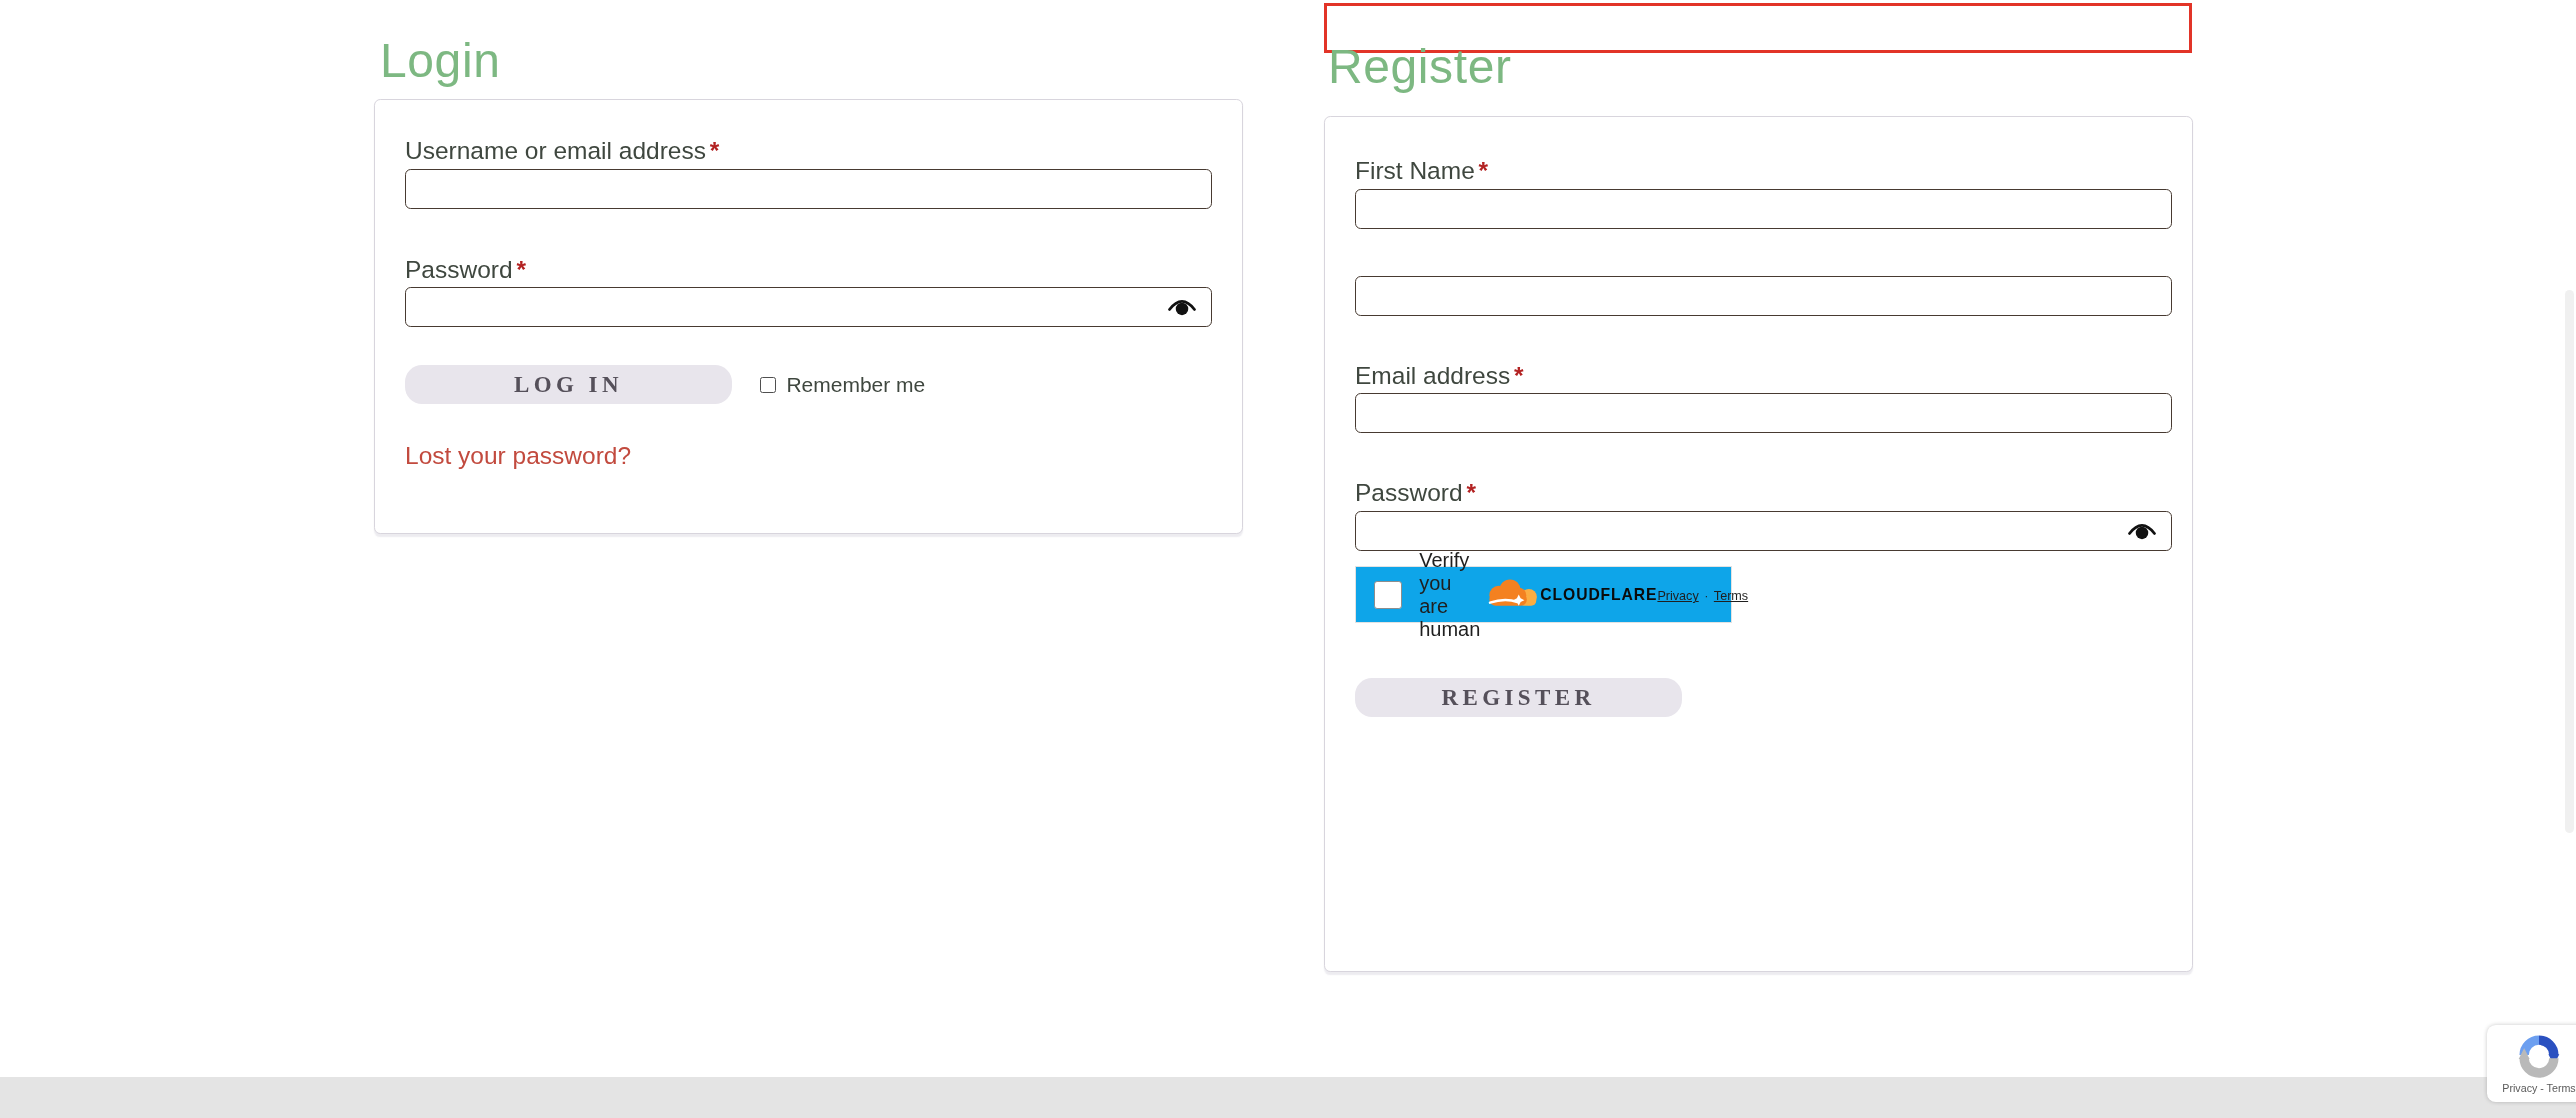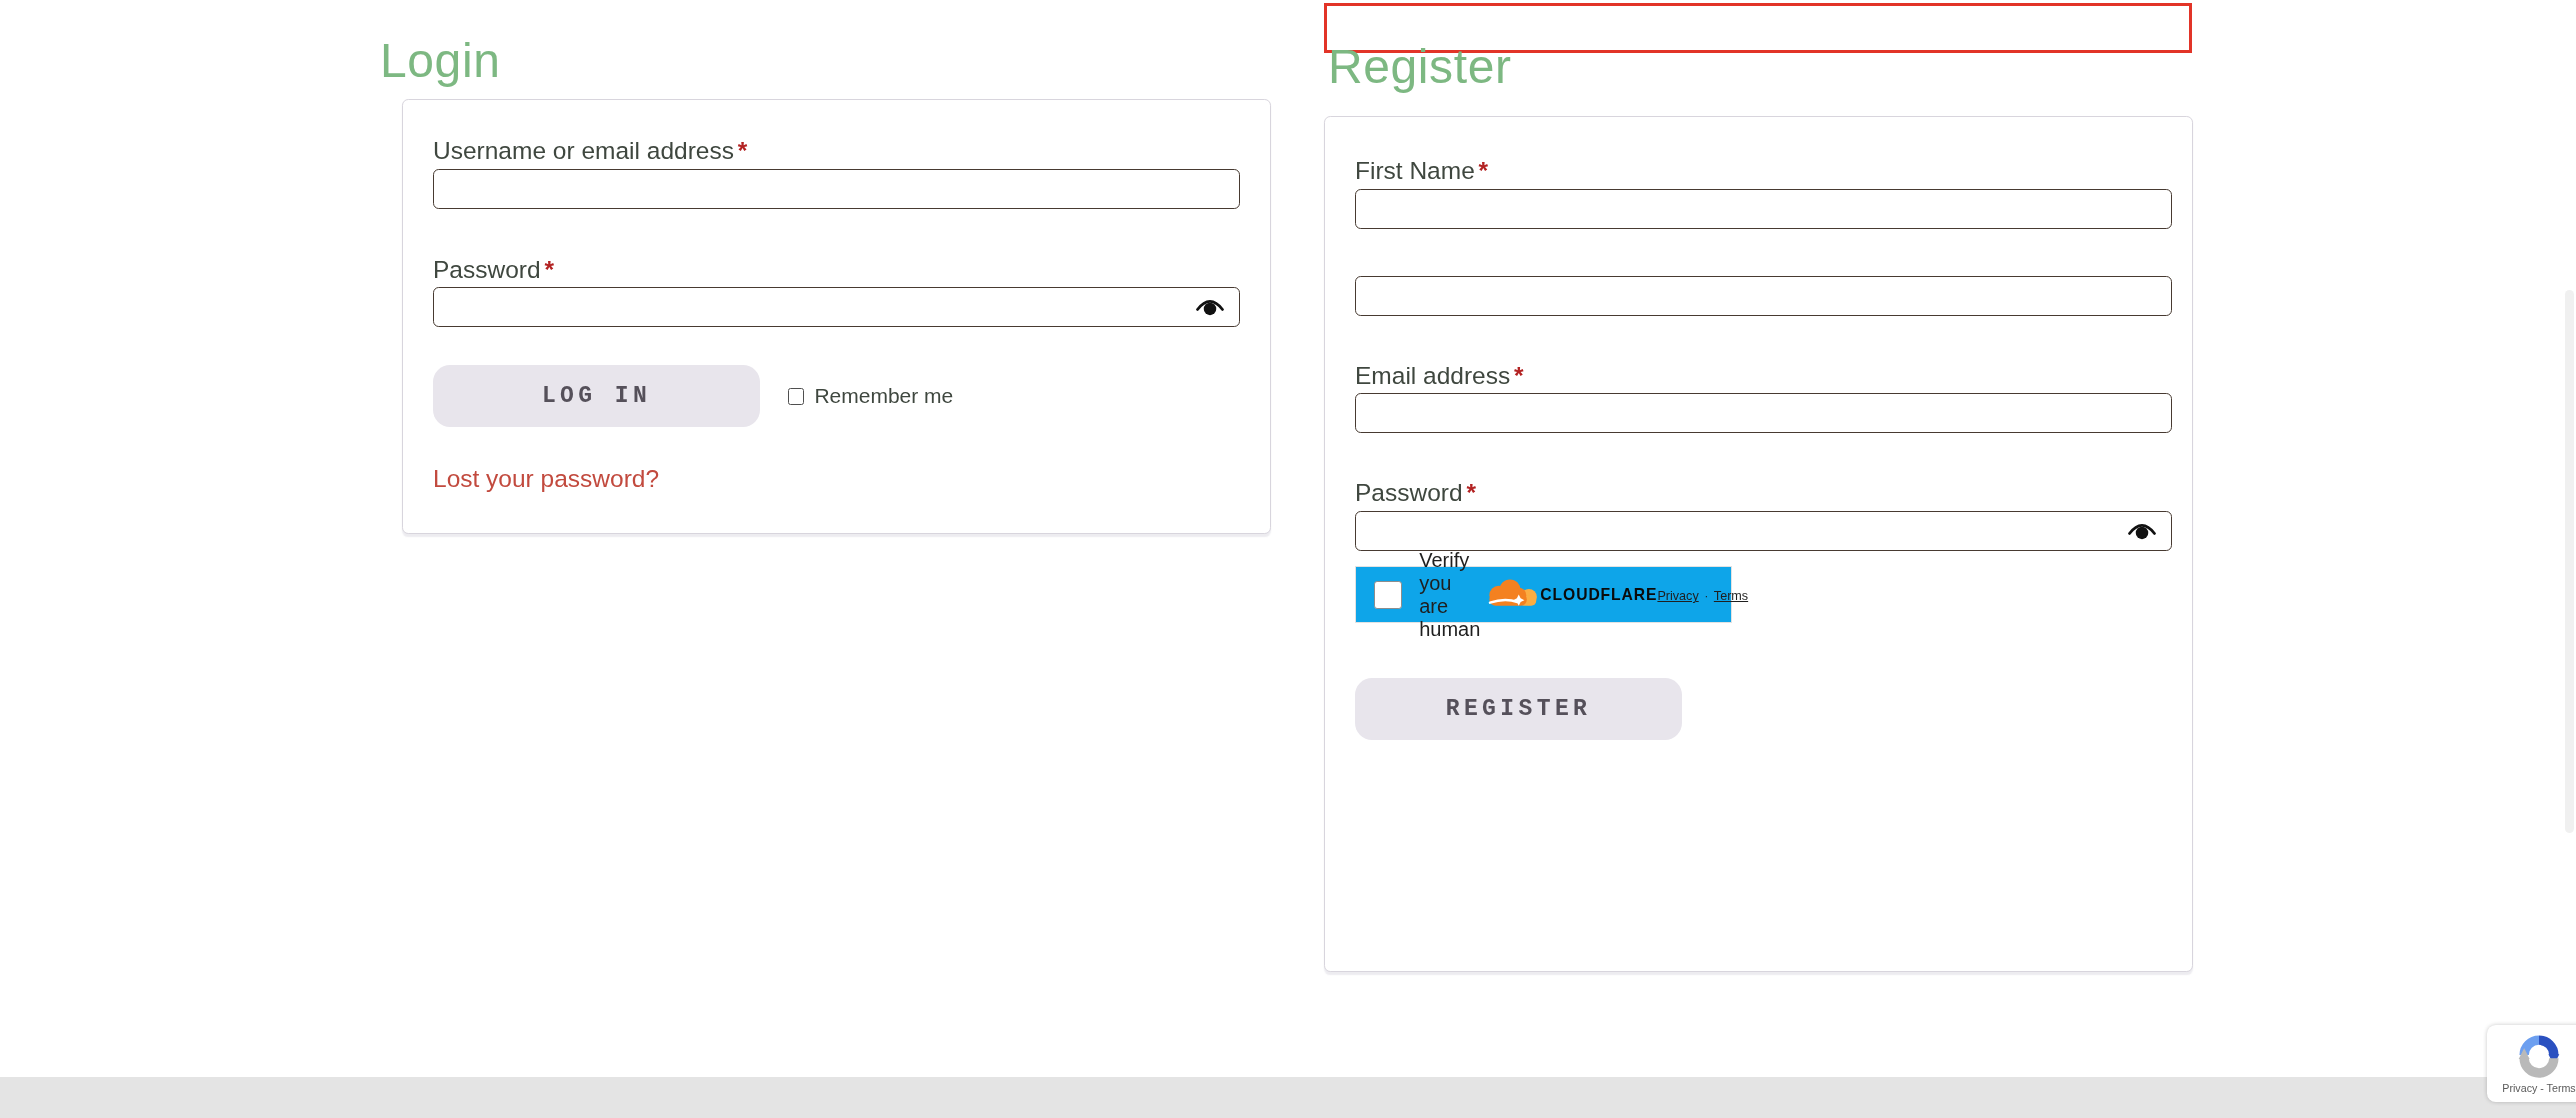--- a/index.html
+++ b/index.html
@@ -8,38 +8,38 @@
   .heading{position:absolute;font-weight:400;font-size:48px;line-height:53px;
     color:var(--heading_green,#7db882);letter-spacing:0.6px;}
   #login-heading{left:380px;top:-6.3px;}
   #register-heading{left:1328px;top:0px;}
 
   .annotation-box{position:absolute;left:1324px;top:3.1px;width:868px;height:50px;
     border:3.8px solid var(--annotation_red,#e23428);box-sizing:border-box;pointer-events:none;}
 
   .card{position:absolute;background:#fff;border:1.3px solid var(--card_border,#d8d5dd);
     border-radius:6.3px;box-sizing:border-box;box-shadow:0 2.5px 1.3px rgba(80,70,110,0.10);}
-  #login-card{left:402px;top:99px;width:869px;height:435px;padding:38px 30px 0 30px;}
+  #login-card{left:374px;top:99px;width:869px;height:435px;padding:38px 30px 0 30px;}
   #register-card{left:1324px;top:116px;width:869px;height:856px;padding:41px 20px 0 30px;}
 
   .flabel{display:block;font-size:24.5px;line-height:25px;color:var(--label_text,#3f473f);margin-bottom:5.7px;}
   .req{color:var(--required_red,#b32222);font-weight:700;margin-left:3.8px;}
   .tinput{display:block;width:100%;height:40px;box-sizing:border-box;background:#fff;
     border:1.9px solid var(--input_border,#473a31);border-radius:5.7px;font-size:24px;
     padding:0 14px;color:#222;outline:none;}
   #login-card .fgroup + .fgroup{margin-top:48px;}
   #register-card .fgroup + .fgroup{margin-top:47px;}
 
   .pw-wrap{position:relative;}
   .eye-toggle{position:absolute;right:15px;top:50%;transform:translateY(-50%);
     width:30px;height:21.4px;cursor:pointer;display:flex;align-items:center;justify-content:center;}
 
-  .btn{display:flex;align-items:center;justify-content:center;width:327px;height:62px;
+  .btn{display:flex;align-items:center;justify-content:center;width:327px;height:39px;
     background:var(--button_bg,#e8e5ec);color:var(--button_text,#55505a);
-    border:none;border-radius:17px;font-family:Liberation Mono, monospace;
+    border:none;border-radius:17px;font-family:Liberation Serif, serif;
     font-weight:700;font-size:23px;letter-spacing:4.4px;cursor:pointer;}
   .login-row{display:flex;align-items:center;margin-top:38px;}
   .remember{display:flex;align-items:center;margin-left:28px;}
   .cbox{appearance:none;-webkit-appearance:none;width:16.4px;height:16.4px;margin:0;
     border:1.9px solid #4f4f4f;border-radius:2.5px;background:#fff;cursor:pointer;}
   .remember-label{font-size:21px;color:var(--label_text,#3f473f);margin-left:10px;}
   .lost-link{display:inline-block;margin-top:39px;font-size:24.5px;line-height:25px;
     color:var(--link_red,#c24a3e);text-decoration:none;cursor:pointer;}
 
   .turnstile{margin-top:15px;width:377px;height:57px;box-sizing:border-box;

